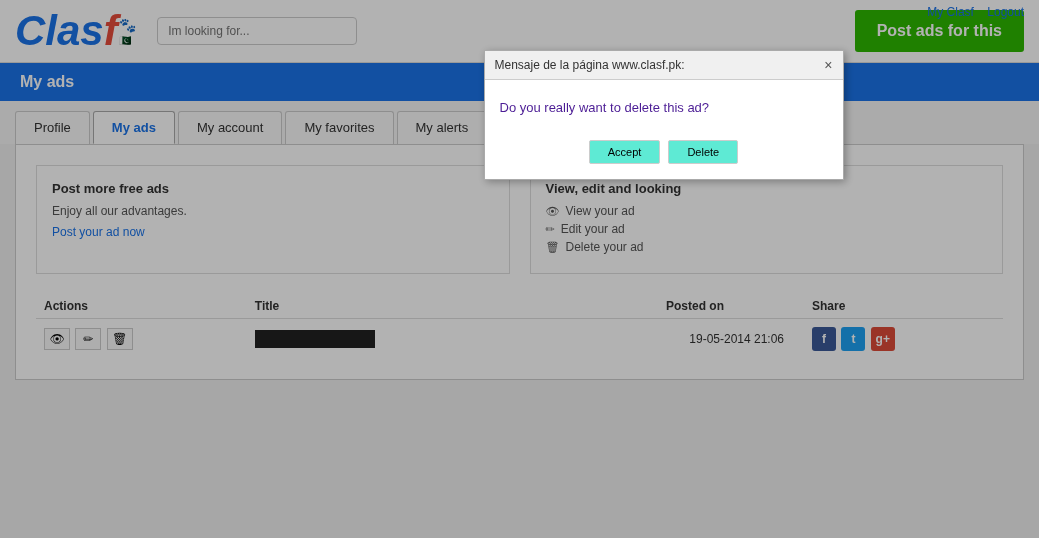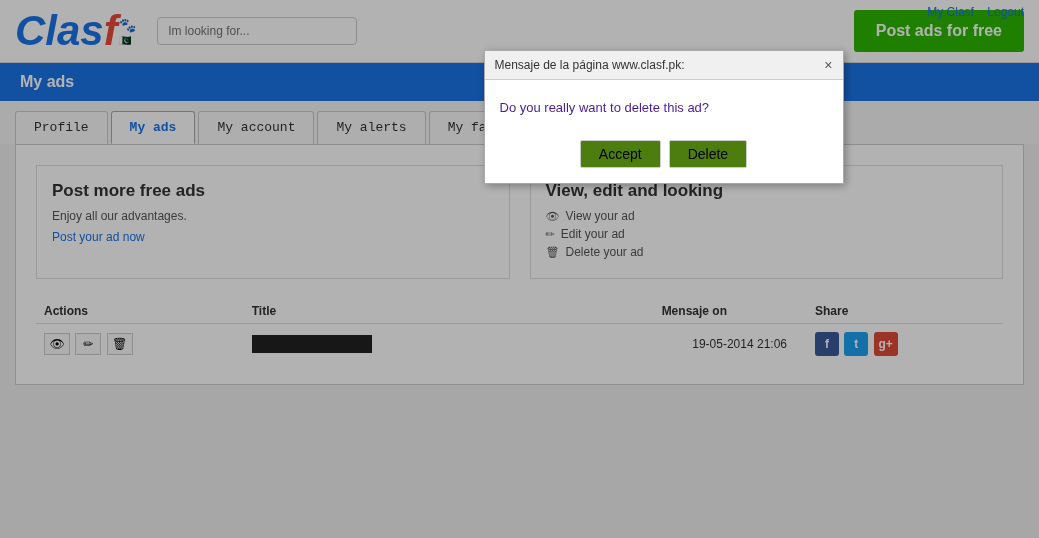--- a/index.html
+++ b/index.html
@@ -81,21 +81,20 @@
     .tab {
       padding: 8px 18px;
       border: 1px solid #ccc;
       border-bottom: none;
       background: #f9f9f9;
       cursor: pointer;
       font-size: 13px;
       color: #333;
       margin-right: 3px;
       border-radius: 3px 3px 0 0;
-      font-family: Liberation Mono, monospace;
     }
     .tab.active {
       background: #fff;
       border-color: #aaa;
       color: #1a73e8;
       font-weight: bold;
       border-bottom: 1px solid #fff;
       position: relative;
       z-index: 1;
     }
@@ -112,21 +111,21 @@
       display: flex;
       gap: 20px;
       margin-bottom: 20px;
     }
     .info-box {
       flex: 1;
       padding: 15px;
       border: 1px solid #ddd;
     }
     .info-box h3 {
-      font-size: 17px;
+      font-size: 13px;
       font-weight: bold;
       margin-bottom: 8px;
       color: #333;
     }
     .info-box p {
       font-size: 12px;
       color: #555;
       margin-bottom: 6px;
     }
     .info-box a {
@@ -241,23 +240,23 @@
     }
     .modal-buttons {
       display: flex;
       gap: 8px;
       padding: 10px 15px 15px;
       justify-content: center;
     }
     .modal-btn {
       padding: 5px 18px;
       border: 1px solid #ccc;
-      background: #4d7c0f;
-      cursor: pointer;
-      font-size: 14px;
+      background: #5eead4;
+      cursor: pointer;
+      font-size: 11px;
       border-radius: 2px;
     }
   </style>
 </head>
 <body>
 
 <div class="modal-overlay"></div>
 
 <div class="modal">
   <div class="modal-header">
@@ -277,21 +276,21 @@
   <div class="logo">
     <span class="logo-text">Clas<span style="color:#e74c3c">f</span></span>
     <div style="display:flex;flex-direction:column;margin-left:2px;">
       <span style="font-size:14px;">🐾</span>
       <span class="logo-flag">🇵🇰</span>
     </div>
   </div>
   <div class="search-bar">
     <input type="text" placeholder="Im looking for..." style="">
   </div>
-  <button class="post-btn">Post ads for free</button>
+  <button class="post-btn">Post ads for this</button>
   <div class="top-links">
     <a href="#">My Clasf</a>
     <a href="#">Logout</a>
   </div>
 </div>
 
 <div class="my-ads-bar">
   <span>My ads</span>
 </div>
 
@@ -299,24 +298,24 @@
   <div class="tab">
     <span>Profile</span>
   </div>
   <div class="tab active">
     <span>My ads</span>
   </div>
   <div class="tab">
     <span>My account</span>
   </div>
   <div class="tab">
+    <span>My favorites</span>
+  </div>
+  <div class="tab">
     <span>My alerts</span>
-  </div>
-  <div class="tab">
-    <span>My favorites</span>
   </div>
 </div>
 
 <div class="main-content">
   <div class="info-boxes">
     <div class="info-box">
       <h3>Post more free ads</h3>
       <p>Enjoy all our advantages.</p>
       <a href="#">Post your ad now</a>
     </div>
@@ -335,21 +334,21 @@
         <span>Delete your ad</span>
       </div>
     </div>
   </div>
 
   <table class="ads-table">
     <thead>
       <tr>
         <th>Actions</th>
         <th>Title</th>
-        <th style="text-align:right; padding-right: 80px;">Mensaje on</th>
+        <th style="text-align:right; padding-right: 80px;">Posted on</th>
         <th>Share</th>
       </tr>
     </thead>
     <tbody>
       <tr>
         <td>
           <button class="action-btn">
             <span>👁</span>
           </button>
           <button class="action-btn">

